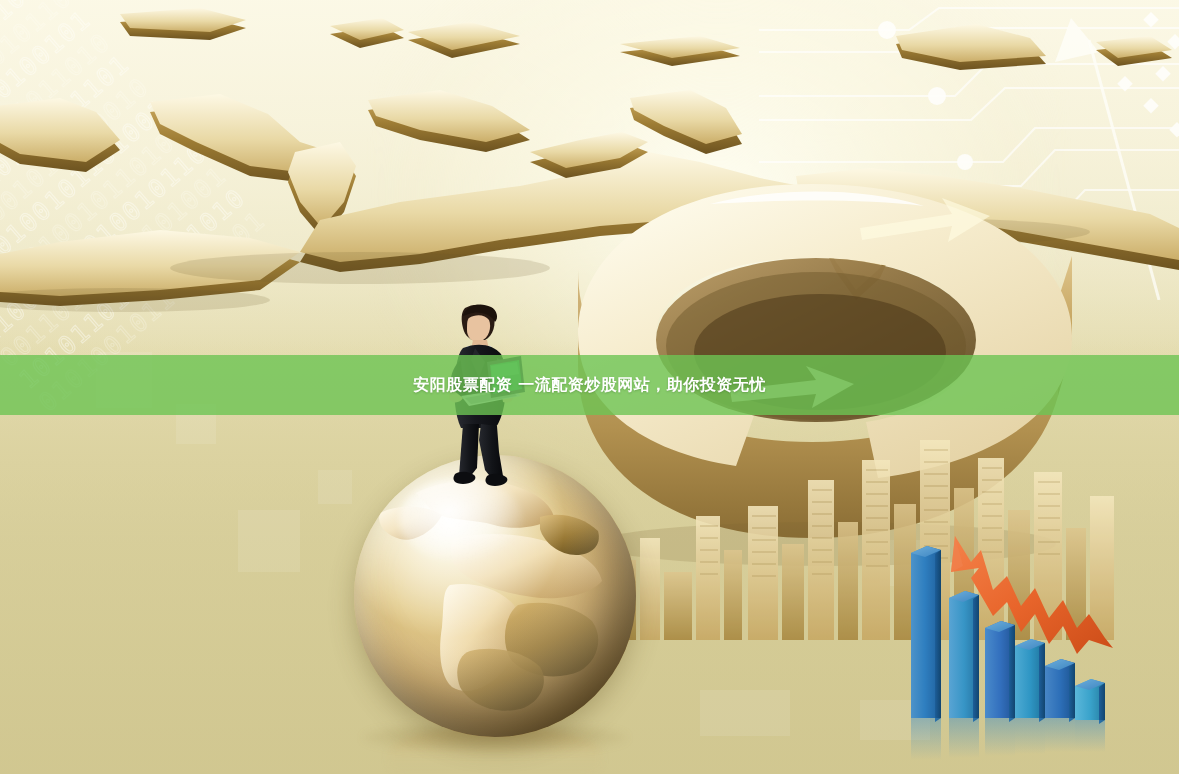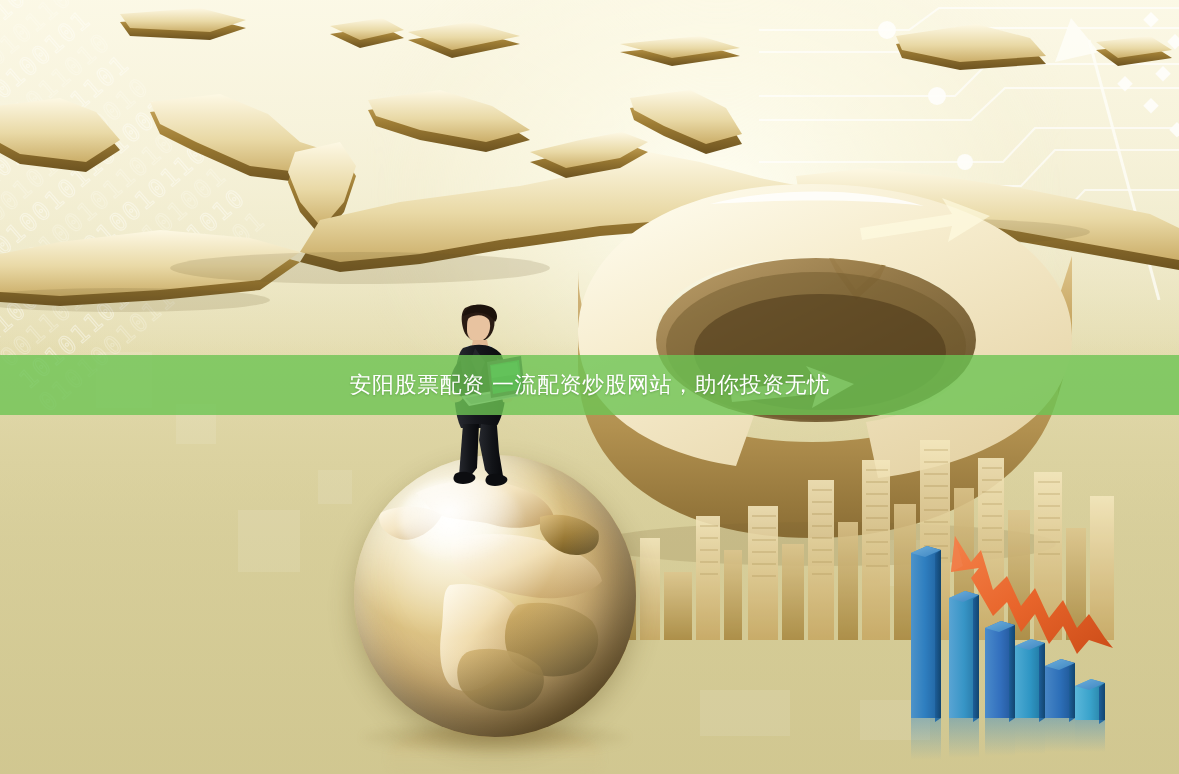--- a/index.html
+++ b/index.html
@@ -233,22 +233,22 @@
     width: 1179px;
     height: 60px;
     background: rgba(109,196,84,0.80);
     display: flex;
     align-items: center;
     justify-content: center;
     z-index: 40;
   }
   .banner-text {
     color: #ffffff;
-    font-size: 22px;
-    font-weight: normal;
+    font-size: 16px;
+    font-weight: bold;
     letter-spacing: 0.5px;
     white-space: nowrap;
     text-shadow: 0 1px 2px rgba(40,90,26,0.30);
     font-family: "DejaVu Sans", "Liberation Sans", sans-serif;
   }
 
   
   .sq {
     position: absolute;
     background: rgba(255,255,255,0.10);

